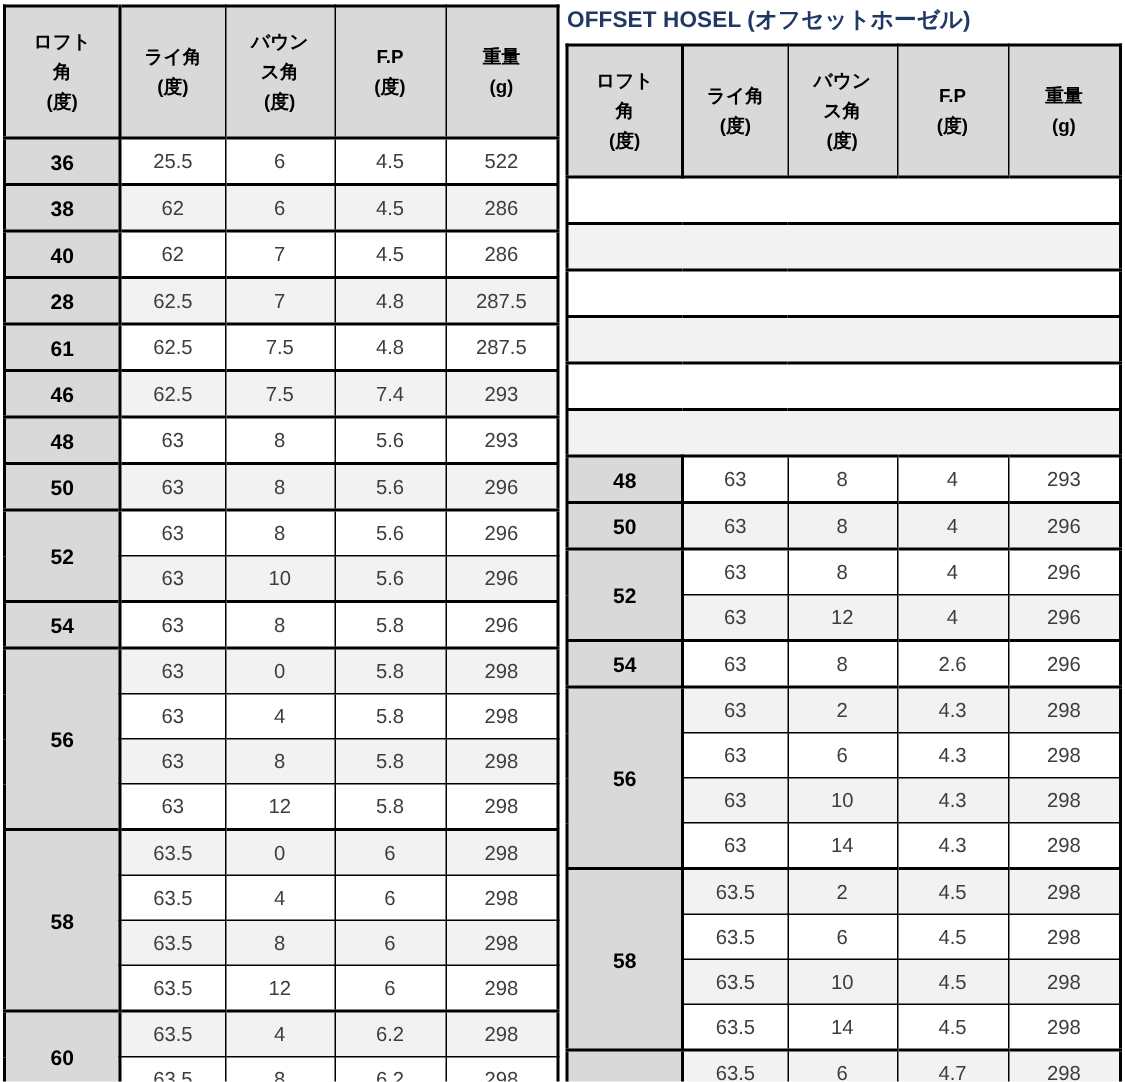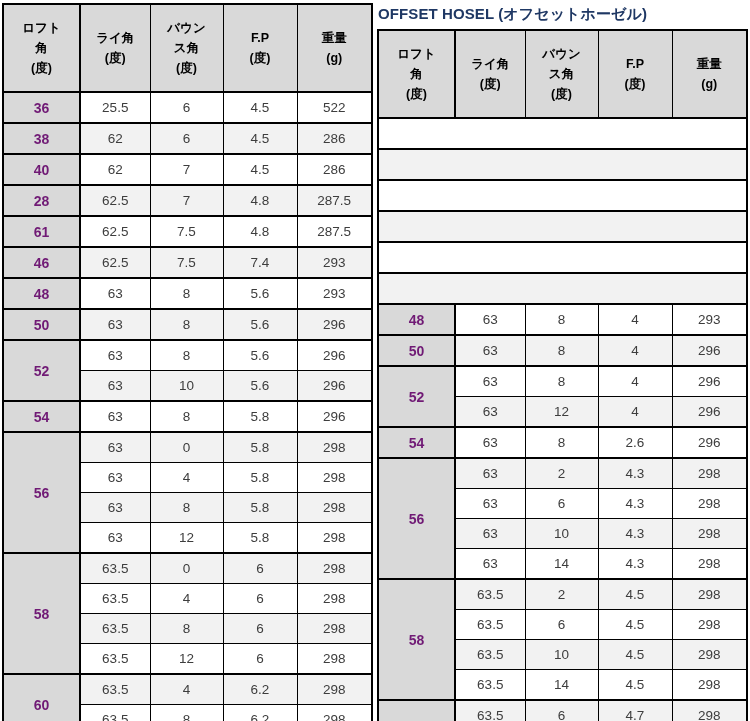--- a/index.html
+++ b/index.html
@@ -55,21 +55,21 @@
     vertical-align: middle;
     font-size: 13.5px;
     color: #3d3d3d;
     background: #ffffff;
   }
   .first-col { border-right: 2px solid #000; }
   td.loft {
     background: #d9d9d9;
     font-weight: bold;
     font-size: 14px;
-    color: #701a75;
+    color: #000000;
   }
   tr.group-start td { border-top: 2px solid #000; }
   tr.empty-row td   { border-top: 2px solid #000; }
   tr.alt td.data-cell, tr.alt td.empty-cell { background: #f2f2f2; }
   td.empty-cell { border-left: none; border-right: none; }
 </style>
 </head>
 <body>
 
 <div class="panel left">

